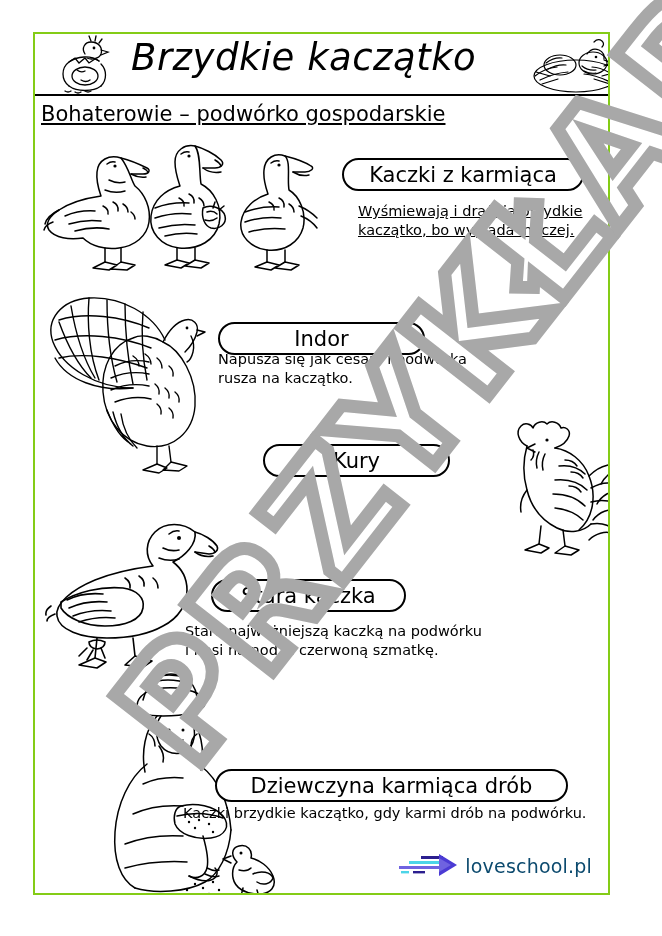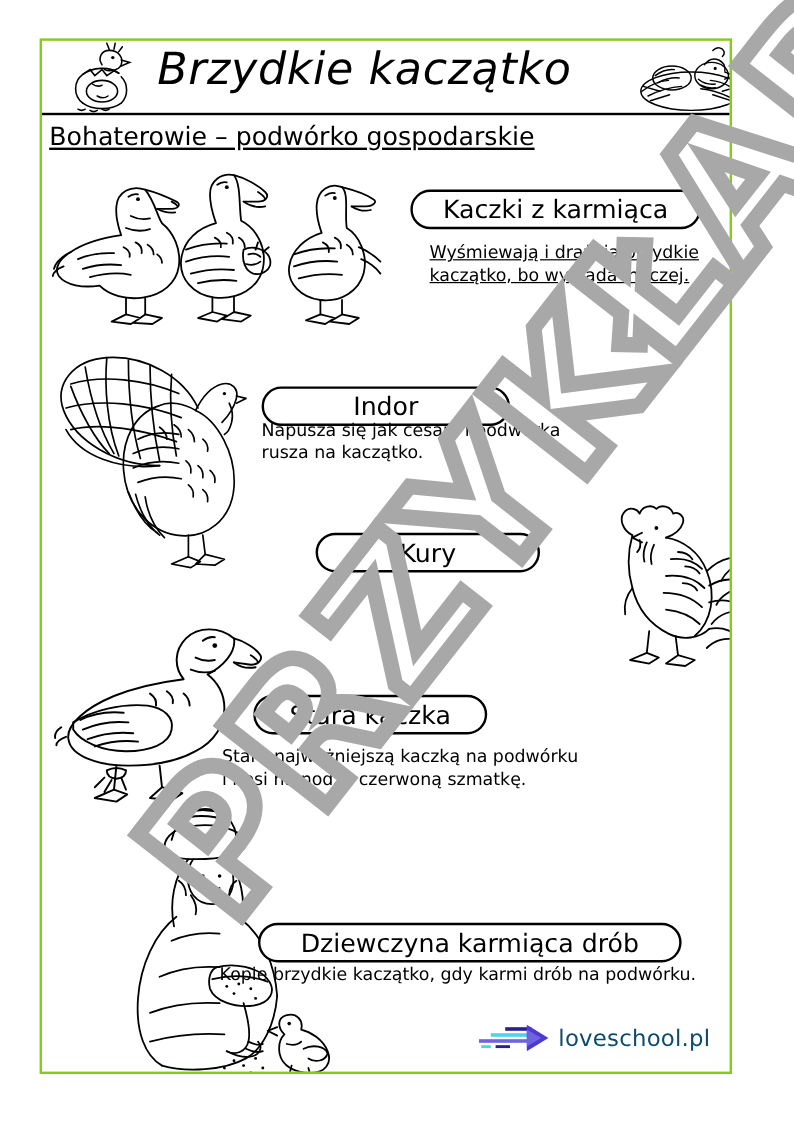--- a/index.html
+++ b/index.html
@@ -341,21 +341,21 @@
         <path d="M30 44 l-2 8 M44 46 l2 7"></path>
         <path d="M28 52 l-10 3 l12 2 l6 -3 Z M46 53 l-8 3 l12 1 l5 -3 Z"></path>
         <path d="M26 26 q8 2 12 -2"></path>
       </g>
     </svg>
   </div>
 
   <div class="pill" style="left:180px;top:725px;width:353px;margin-top:10px;">
     <span>Dziewczyna karmiąca drób</span>
   </div>
-  <div class="desc" style="left:148px;top:770px;width:440px;">Kopie brzydkie kaczątko, gdy karmi drób na podwórku.</div>
+  <div class="desc" style="left:148px;top:770px;width:440px;">Kaczki brzydkie kaczątko, gdy karmi drób na podwórku.</div>
 
   <div class="footer">
     <div class="logo">
       <svg width="60" height="26" viewBox="0 0 60 26">
         <g stroke-linecap="butt">
           <rect x="22" y="3" width="22" height="3" fill="#2b1f8f"></rect>
           <rect x="10" y="8" width="34" height="3" fill="#4cd5e8"></rect>
           <rect x="0" y="13" width="44" height="3" fill="#6f63e0"></rect>
           <rect x="14" y="18" width="12" height="2.4" fill="#2b1f8f"></rect>
           <rect x="2" y="18" width="8" height="2.4" fill="#4cd5e8"></rect>

